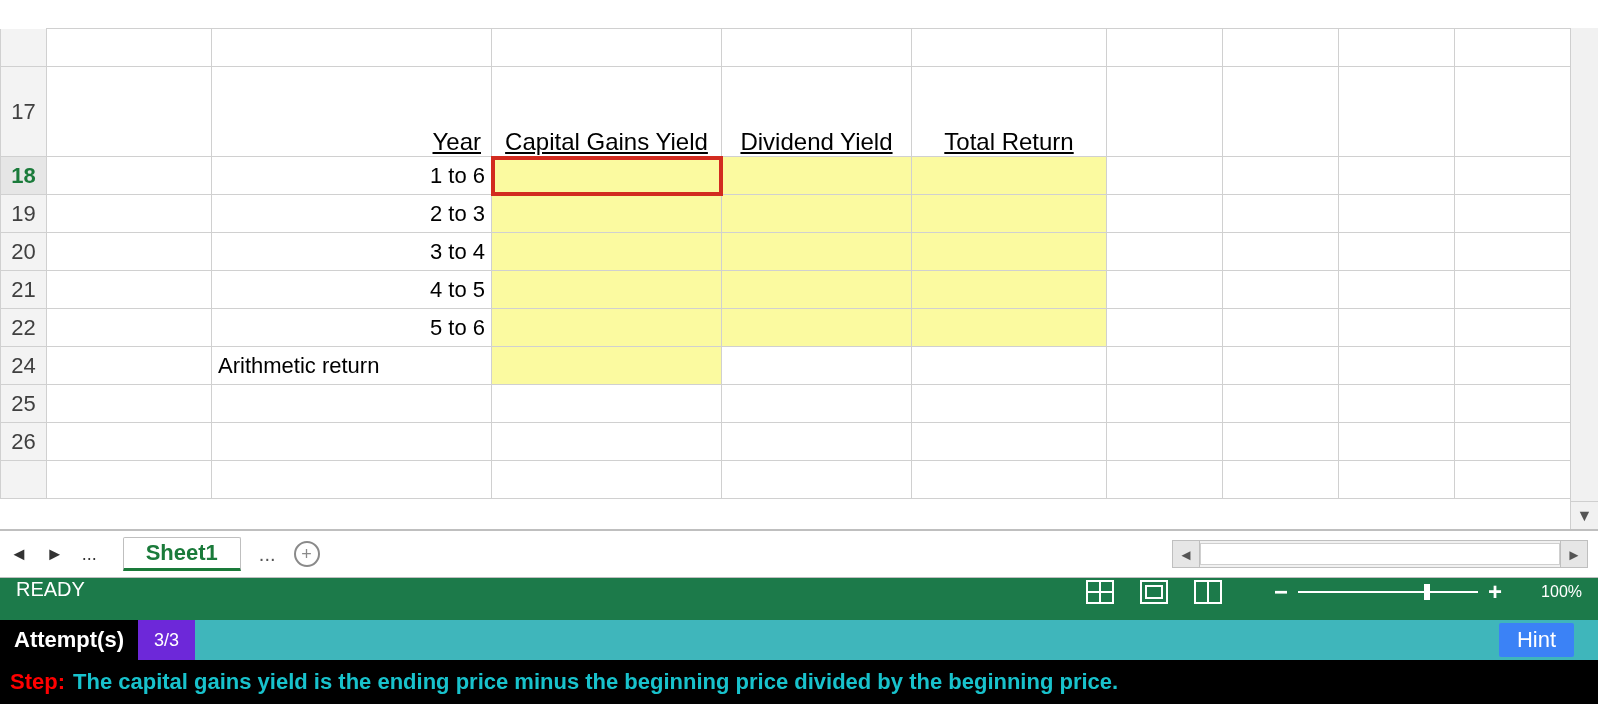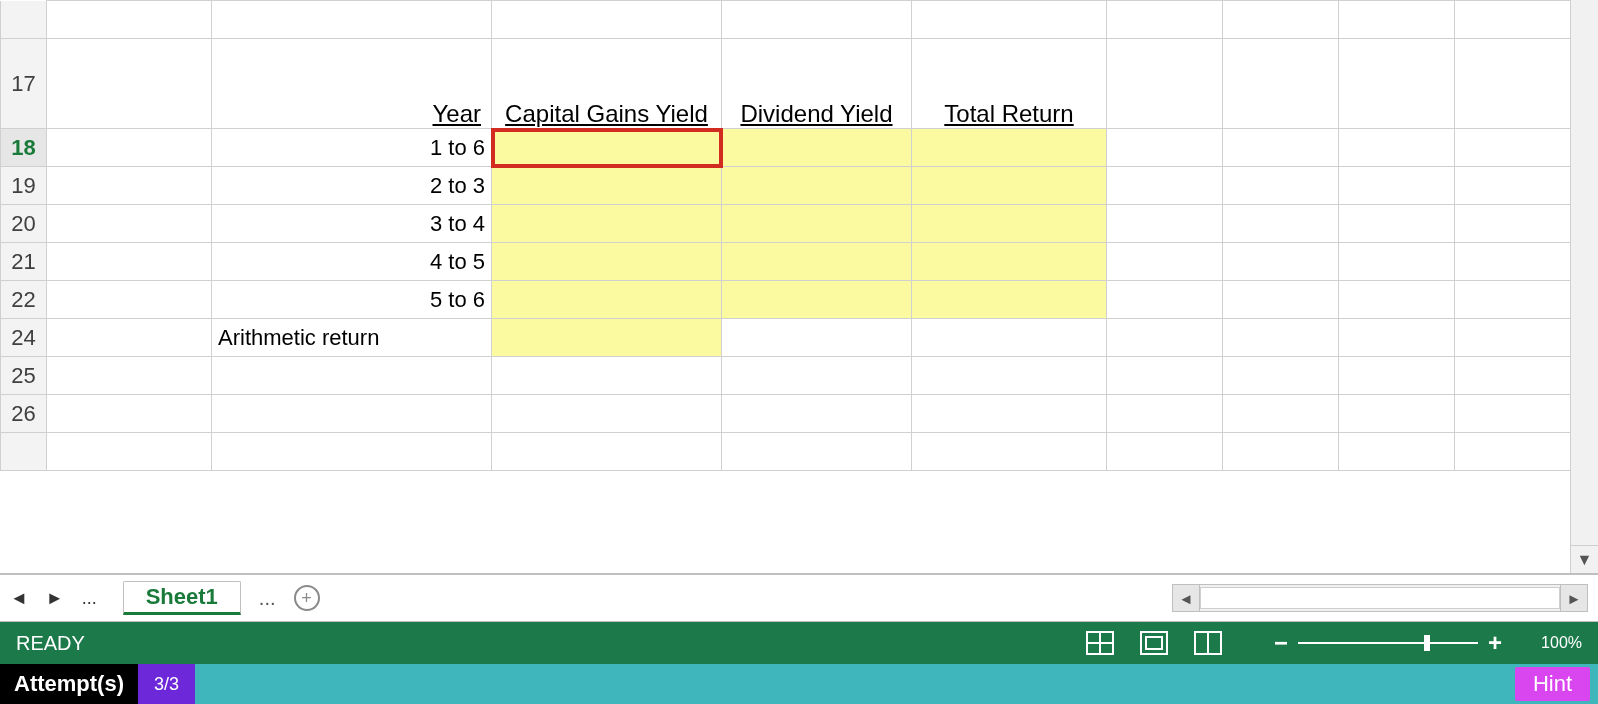--- a/index.html
+++ b/index.html
@@ -17,20 +17,21 @@
     flex-direction: column;
     width: 1598px;
     height: 704px;
   }
   
   .grid-wrap {
     position: relative;
     flex: 1;
     overflow: hidden;
     border-bottom: 1px solid #bfbfbf;
+    margin-top: 28px;
   }
   table.sheet {
     border-collapse: collapse;
     table-layout: fixed;
     width: 1570px;
     background: #fff;
   }
   table.sheet td, table.sheet th.rowhdr {
     border: 1px solid #d0d0d0;
     height: 38px;
@@ -203,21 +204,21 @@
     background: #fff;
     border: 1px solid #cfcfcf;
   }
 
   
   .statusbar {
     height: 42px;
     background: #1c7a4a;
     color: #fff;
     display: flex;
-    align-items: center;
+    align-items: flex-start;
     padding: 0 16px;
     font-size: 20px;
   }
   .view-icons {
     margin-left: auto;
     display: flex;
     align-items: center;
     gap: 26px;
   }
   .vicon {
@@ -274,21 +275,21 @@
     margin-left: 13px;
     font-size: 16px;
   }
 
   
   .attemptsbar {
     height: 40px;
     background: #3fb6bb;
     display: flex;
     align-items: center;
-    padding-right: 8px;
+    padding-right: 24px;
   }
   .attempts-box {
     height: 100%;
     background: #000;
     color: #fff;
     display: flex;
     align-items: center;
   }
   .attempts-label {
     padding: 0 14px;
@@ -300,21 +301,21 @@
     height: 100%;
     display: flex;
     align-items: center;
     padding: 0 16px;
     font-size: 18px;
     font-weight: normal;
     color: #fff;
   }
   .hint-btn {
     margin-left: auto;
-    background: #d946ef;
+    background: #3b82f6;
     color: #fff;
     padding: 4px 18px;
     font-size: 22px;
     border-radius: 2px;
     cursor: pointer;
   }
 
   
   .stepbar {
     height: 44px;
@@ -527,13 +528,17 @@
   <div class="attemptsbar">
     <div class="attempts-box">
       <span class="attempts-label">Attempt(s)</span>
       <span class="attempts-count">3/3</span>
     </div>
     <div class="hint-btn">
       <span>Hint</span>
     </div>
   </div>
 
+  <div class="stepbar">
+    <span class="step-label">Step:</span>
+    <span class="step-text">The capital gains yield is the ending price minus the beginning price divided by the beginning price.</span>
+  </div>
 </div>
 
 </body></html>

